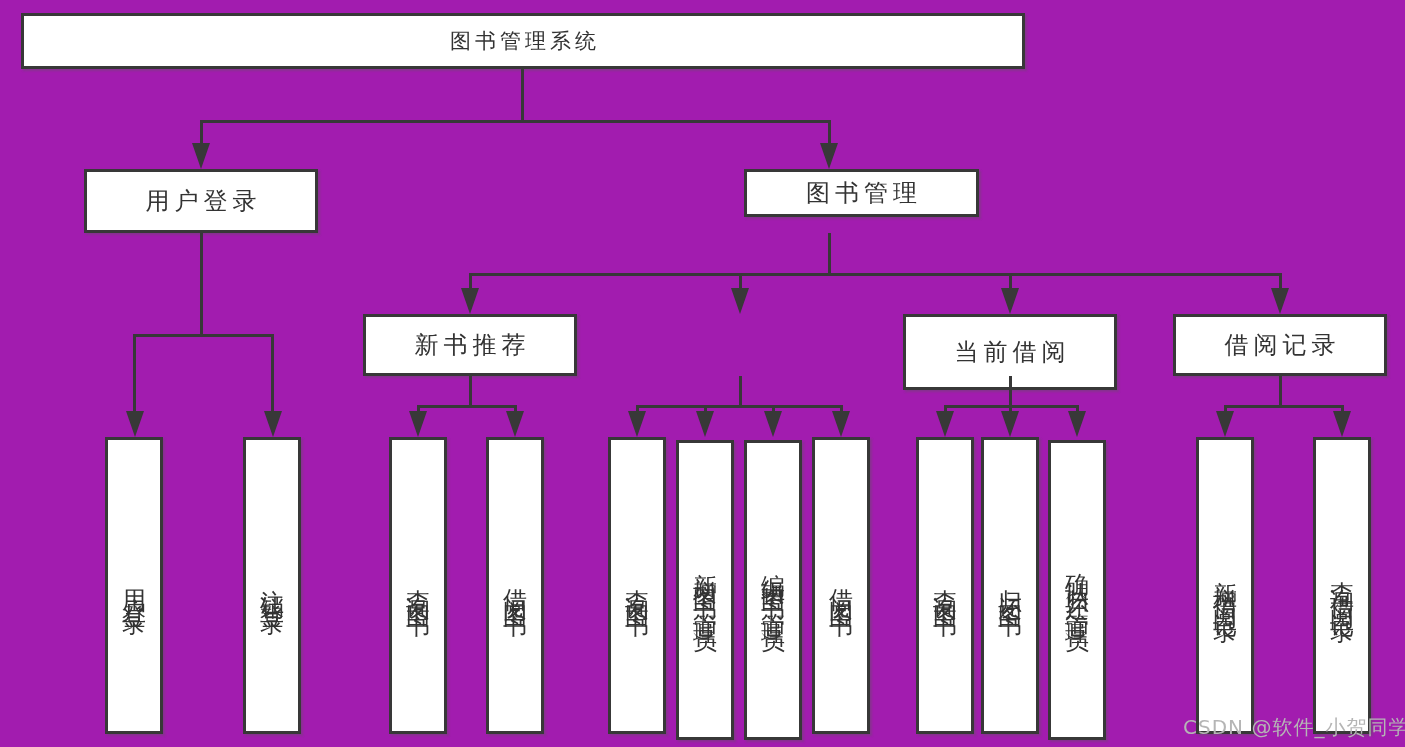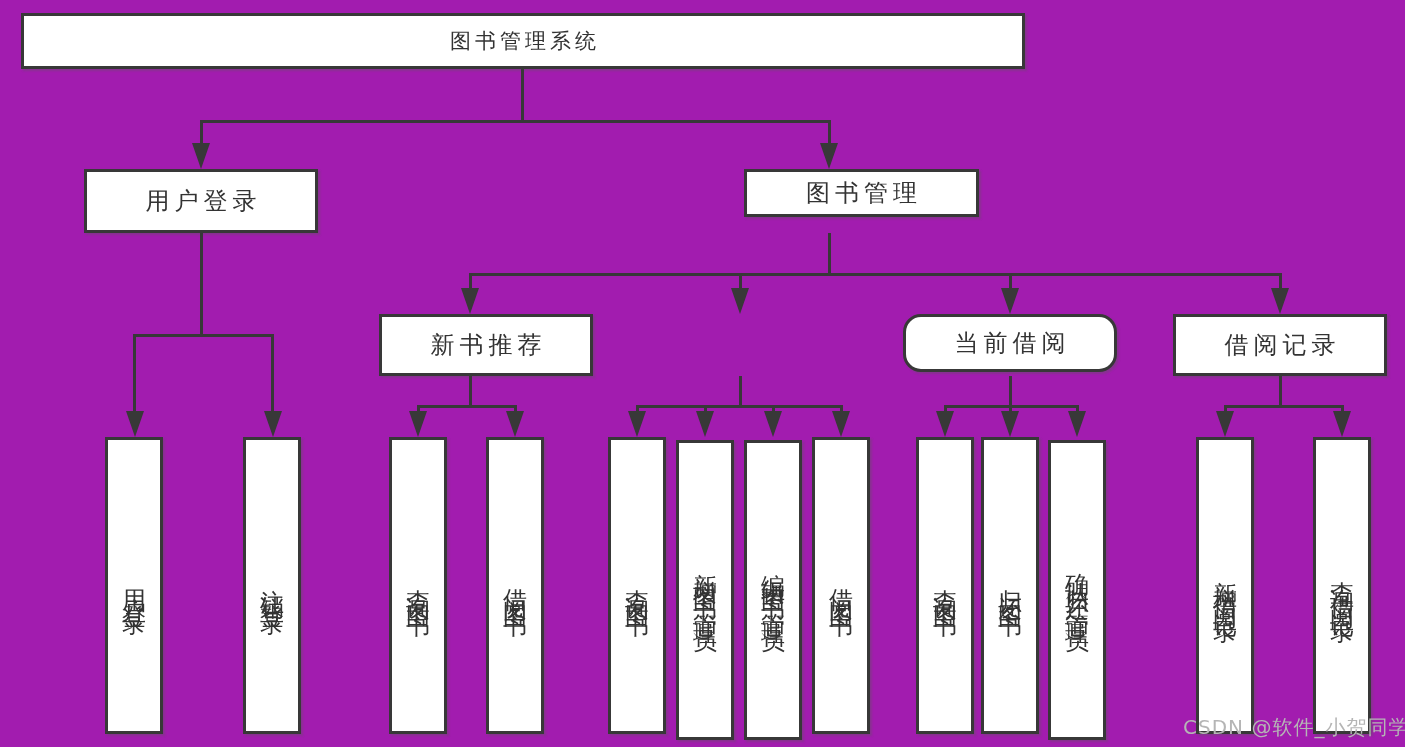--- a/index.html
+++ b/index.html
@@ -79,22 +79,22 @@
   <div class="hl" style="left:469px;top:273px;width:812px;"></div>
   <div class="vl" style="left:469px;top:273px;height:17px;"></div>
   <div class="ar" style="left:461px;top:288px;"></div>
   <div class="vl" style="left:739px;top:273px;height:17px;"></div>
   <div class="ar" style="left:731px;top:288px;"></div>
   <div class="vl" style="left:1009px;top:273px;height:17px;"></div>
   <div class="ar" style="left:1001px;top:288px;"></div>
   <div class="vl" style="left:1279px;top:273px;height:17px;"></div>
   <div class="ar" style="left:1271px;top:288px;"></div>
 
-  <div class="box h-label" style="left:363px;top:314px;width:214px;height:62px;margin-left:16px;">新书推荐</div>
-  <div class="box h-label" style="left:903px;top:314px;width:214px;height:58px;border-radius:18px;">当前借阅</div>
+  <div class="box h-label" style="left:363px;top:314px;width:214px;height:62px;">新书推荐</div>
+  <div class="box h-label" style="left:903px;top:314px;width:214px;height:76px;">当前借阅</div>
   <div class="box h-label" style="left:1173px;top:314px;width:214px;height:62px;">借阅记录</div>
 
   <div class="vl" style="left:469px;top:376px;height:32px;"></div>
   <div class="hl" style="left:417px;top:405px;width:99px;"></div>
   <div class="vl" style="left:417px;top:405px;height:8px;"></div>
   <div class="ar" style="left:409px;top:411px;"></div>
   <div class="vl" style="left:514px;top:405px;height:8px;"></div>
   <div class="ar" style="left:506px;top:411px;"></div>
 
   <div class="vl" style="left:739px;top:376px;height:32px;"></div>

